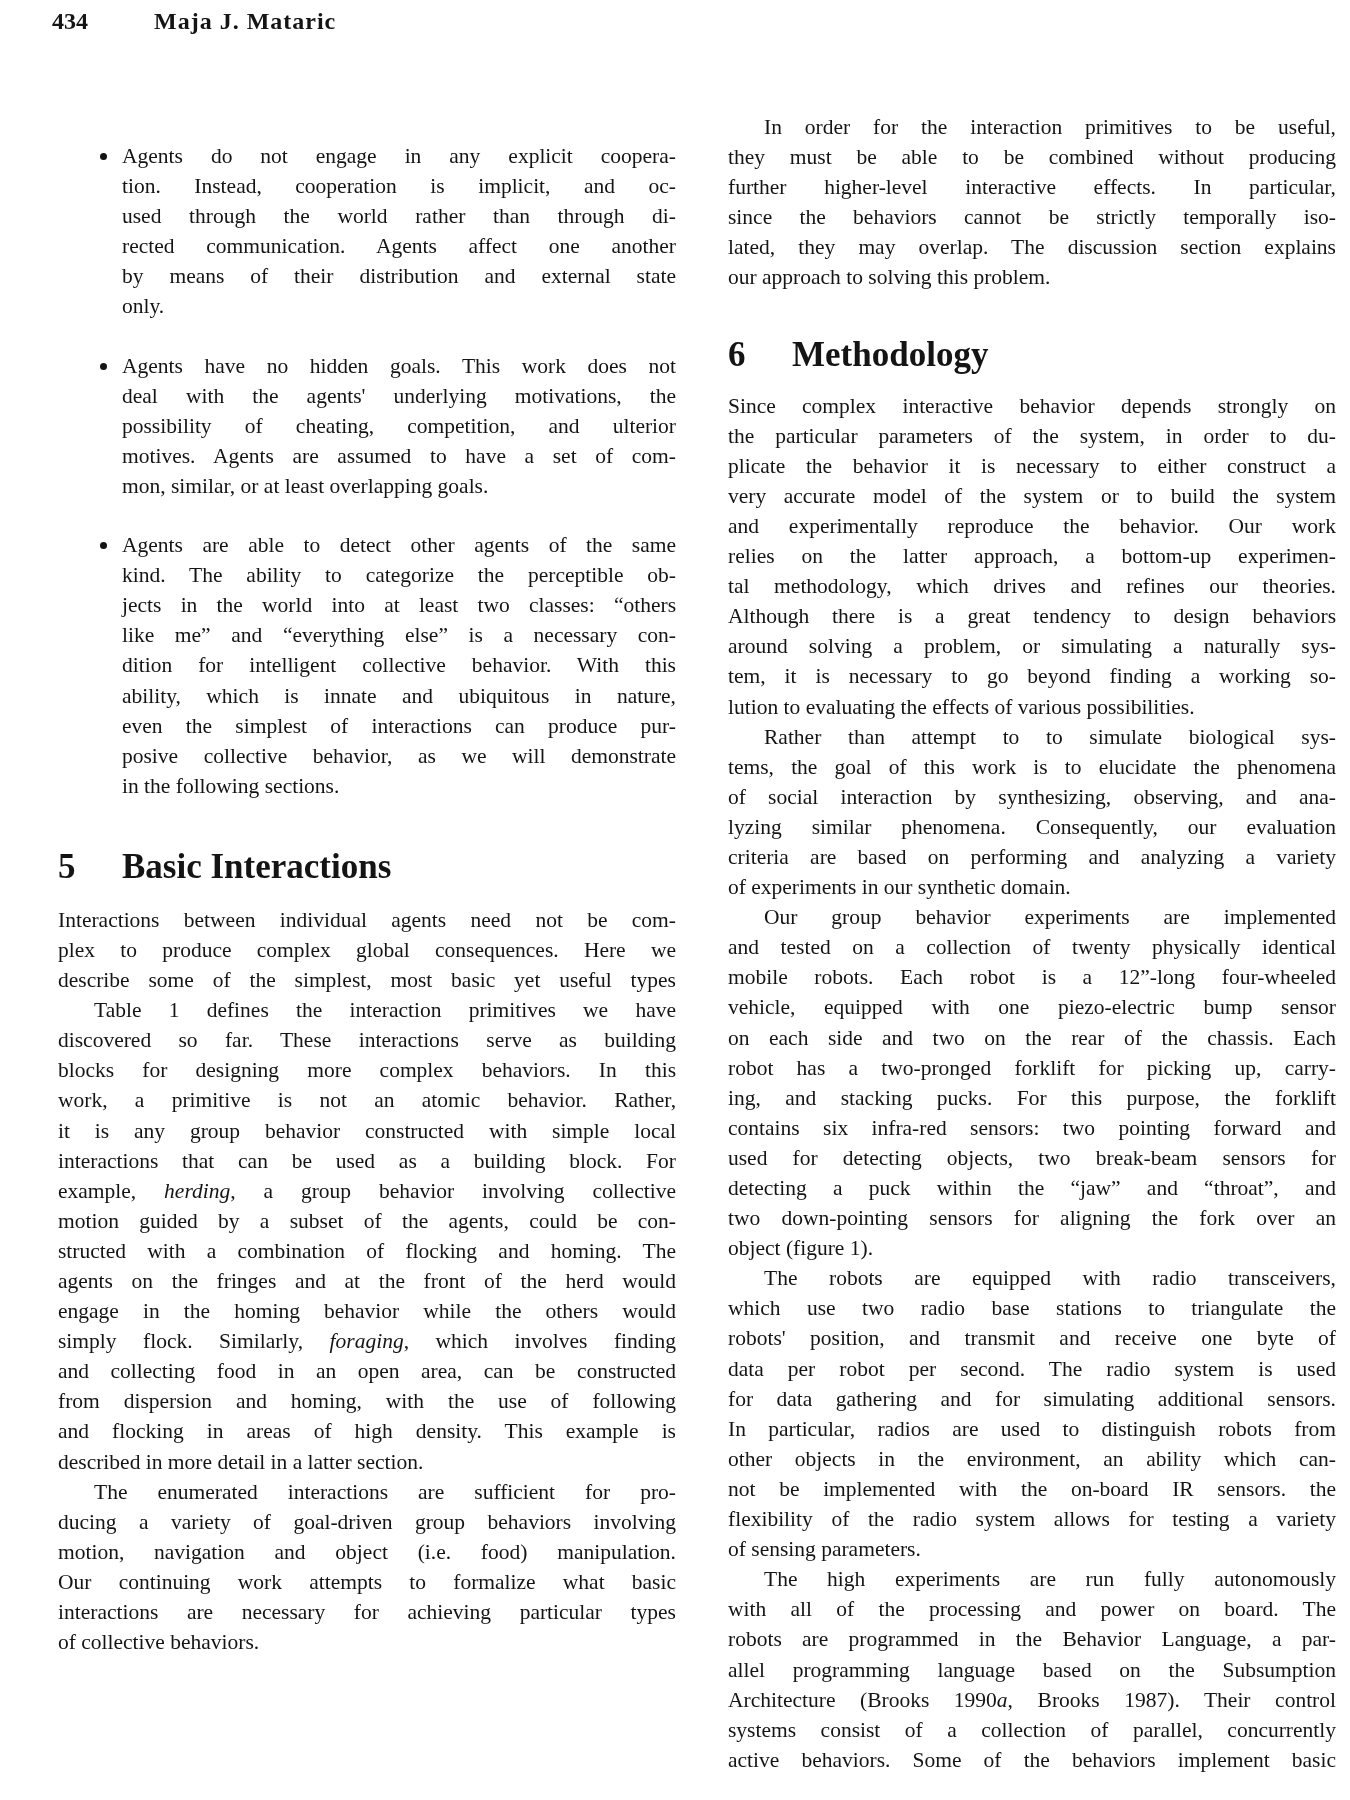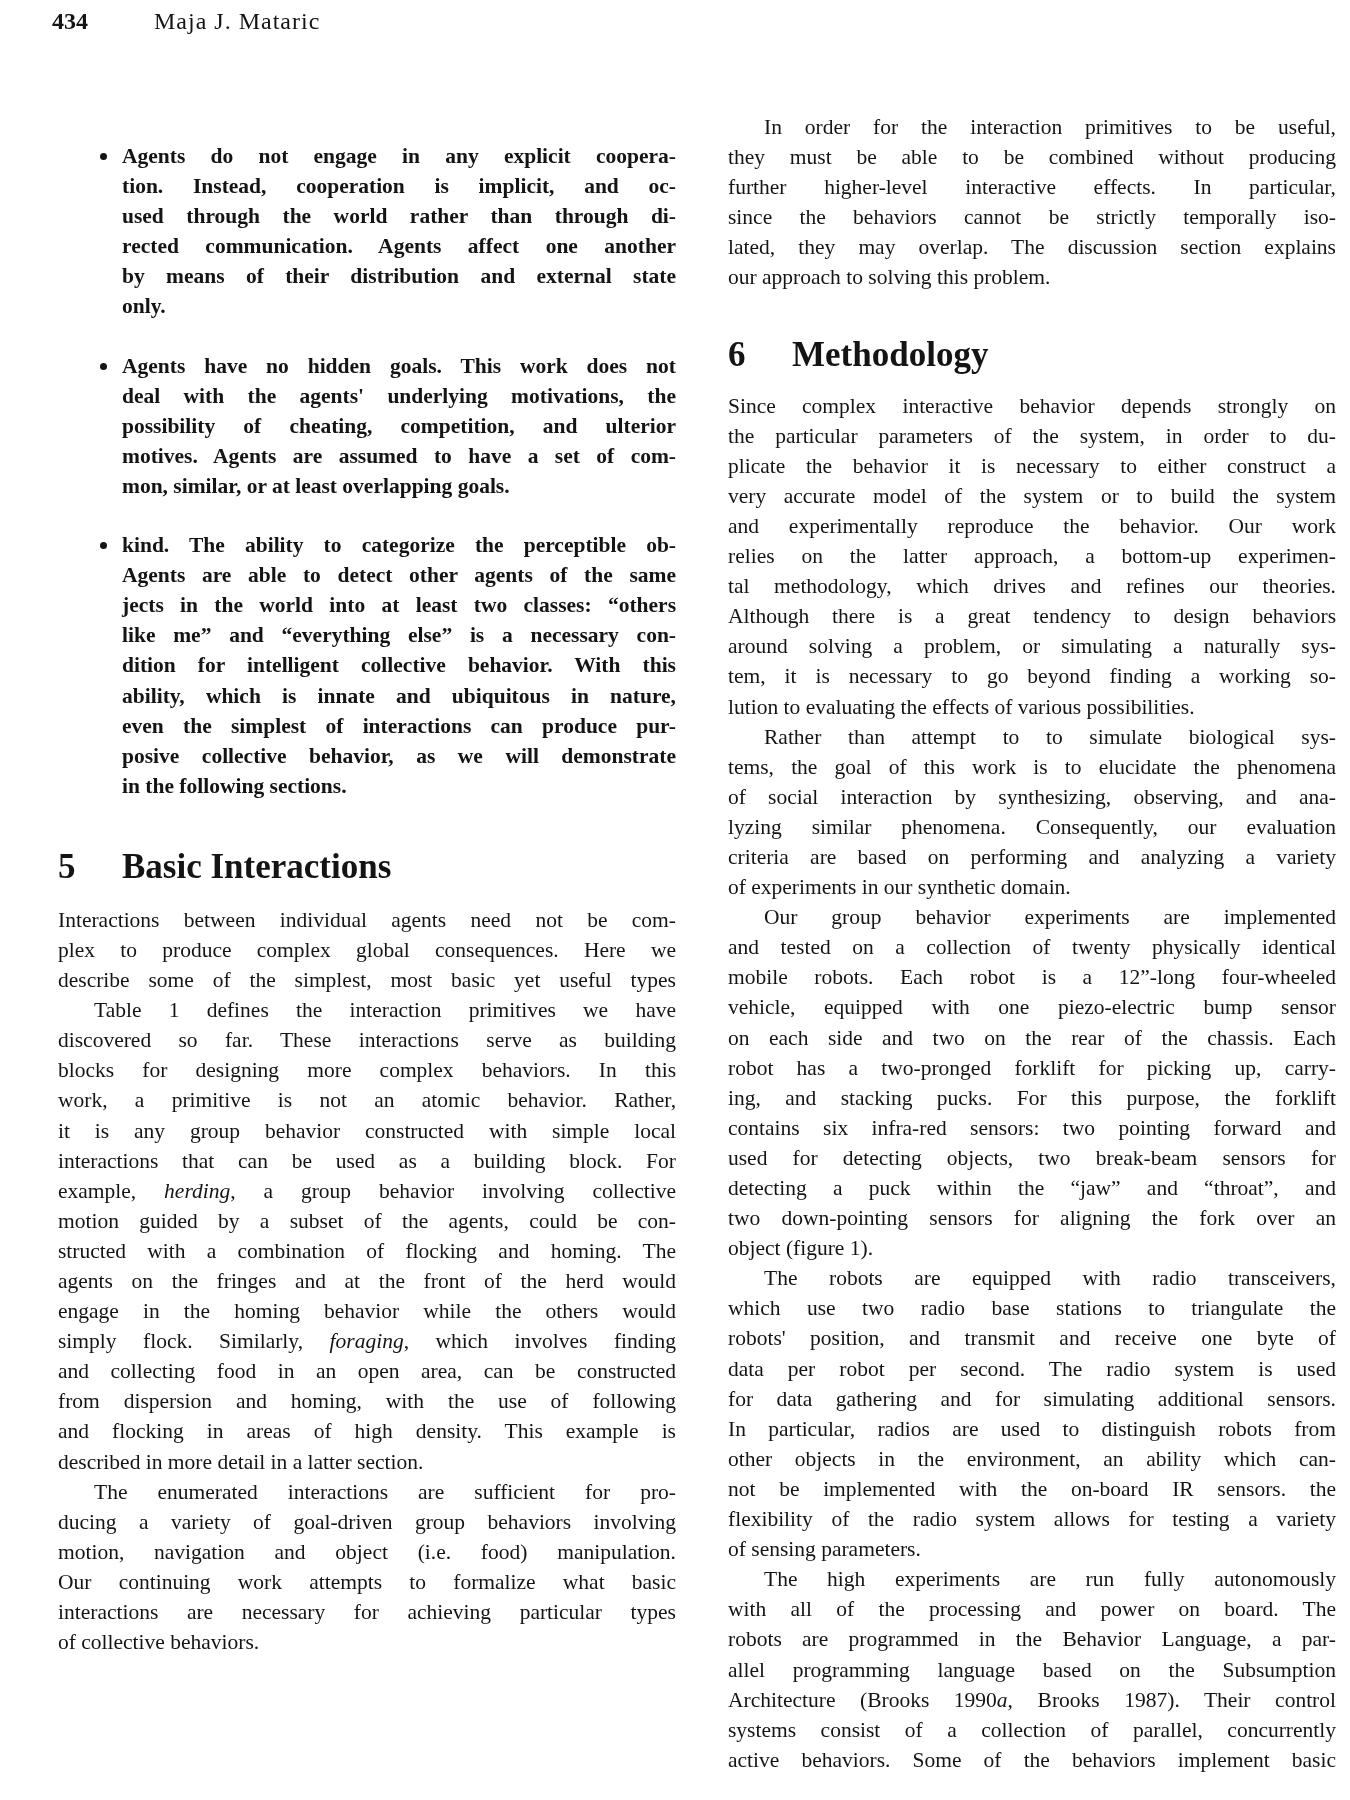--- a/index.html
+++ b/index.html
@@ -1,28 +1,28 @@
 <!DOCTYPE html>
 <html><head>
 <meta charset="utf-8">
 <style>
   html, body { margin: 0; padding: 0; background: #ffffff; }
   body { width: 1350px; height: 1800px; position: relative; overflow: hidden;
          font-family: "Liberation Serif", "DejaVu Serif", serif; color: #141414; }
   .header { position: absolute; top: 8px; left: 52px; font-size: 24px; }
   .header .pnum { font-weight: bold; display: inline-block; width: 96px; }
-  .header .author { letter-spacing: 1px; }
+  .header .author { letter-spacing: 1px; font-weight: bold; }
   .col { position: absolute; top: 112px; }
   .col.left { left: 58px; width: 618px; }
   .col.right { left: 728px; width: 608px; }
   .line { font-size: 21.5px; line-height: 30.1px; height: 30.1px; text-align: justify;
           text-align-last: justify; white-space: nowrap; overflow: visible; }
   .line.last { text-align-last: left; }
   .line.indent { padding-left: 36px; }
-  .bullet-block { position: relative; padding-left: 64px; font-weight: bold; }
+  .bullet-block { position: relative; padding-left: 64px; }
   .bullet-dot { position: absolute; left: 42px; top: 12px; width: 7px; height: 7px;
                 border-radius: 50%; background: #141414; }
   .plain-block { padding-left: 64px; }
   .section-h { font-weight: bold; font-size: 35px; line-height: 40px; height: 40px; }
   .section-h .num { display: inline-block; width: 64px; }
   em { font-style: italic; }
 </style>
 </head>
 <body>
 
@@ -47,22 +47,22 @@
       <span class="bullet-dot"></span>
       <div class="line">Agents have no hidden goals. This work does not</div>
       <div class="line">deal with the agents' underlying motivations, the</div>
       <div class="line">possibility of cheating, competition, and ulterior</div>
       <div class="line">motives. Agents are assumed to have a set of com-</div>
       <div class="line last">mon, similar, or at least overlapping goals.</div>
     </div>
     <div style="height: 29px;"></div>
     <div class="bullet-block">
       <span class="bullet-dot"></span>
+      <div class="line">Agents are able to detect other agents of the same</div>
       <div class="line">kind. The ability to categorize the perceptible ob-</div>
-      <div class="line">Agents are able to detect other agents of the same</div>
       <div class="line">jects in the world into at least two classes: “others</div>
       <div class="line">like me” and “everything else” is a necessary con-</div>
       <div class="line">dition for intelligent collective behavior. With this</div>
       <div class="line">ability, which is innate and ubiquitous in nature,</div>
       <div class="line">even the simplest of interactions can produce pur-</div>
       <div class="line">posive collective behavior, as we will demonstrate</div>
       <div class="line last">in the following sections.</div>
     </div>
     <div style="height: 46px;"></div>
     <div class="section-h"><span class="num">5</span><span>Basic Interactions</span></div>

